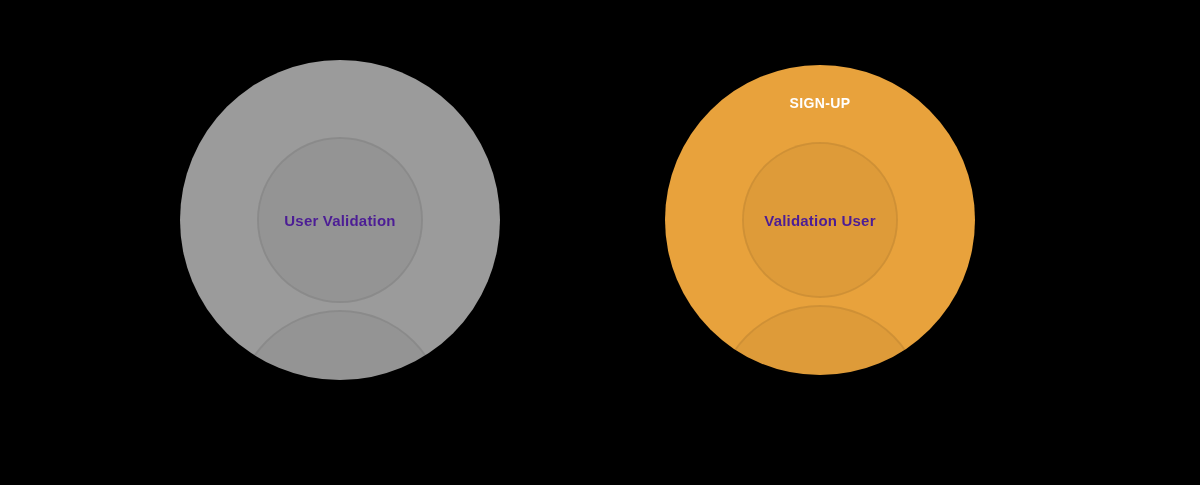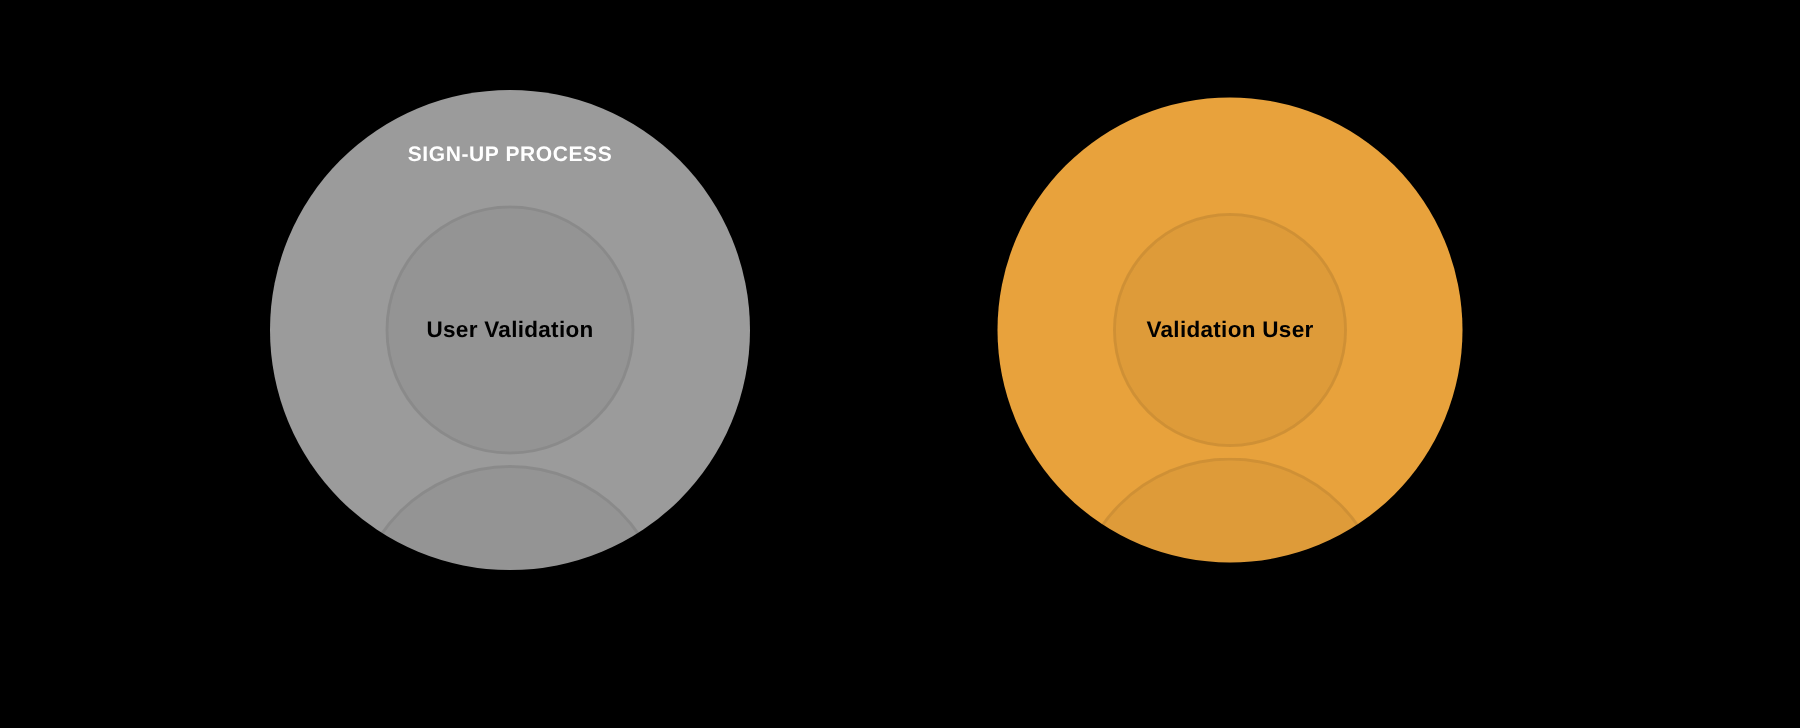--- a/index.html
+++ b/index.html
@@ -44,21 +44,21 @@
       letter-spacing: 0.4px;
     }
     .circle.right .circle-title {
       top: 30px;
     }
     .circle-label {
       position: absolute;
       top: 50%;
       left: 50%;
       transform: translate(-50%, -50%);
-      color: #000000;
+      color: #4c1d95;
       font-size: 15px;
       font-weight: 700;
       letter-spacing: 0.2px;
       white-space: nowrap;
     }
     
     .ghost-head {
       position: absolute;
       top: 50%;
       left: 50%;
@@ -89,23 +89,23 @@
     }
   </style>
 </head>
 <body>
 
 <div class="canvas" style="background: rgb(0, 0, 0);">
 
   <div class="circle left" style="background: rgb(155, 155, 155);">
     <div class="ghost-head"></div>
     <div class="ghost-body"></div>
-    <div class="circle-title">SIGN-UP PROCESS</div>
     <div class="circle-label">User Validation</div>
   </div>
 
   <div class="circle right" style="background: rgb(232, 162, 60);">
     <div class="ghost-head"></div>
     <div class="ghost-body"></div>
+    <div class="circle-title">SIGN-UP</div>
     <div class="circle-label">Validation User</div>
   </div>
 
 </div>
 
 </body></html>

